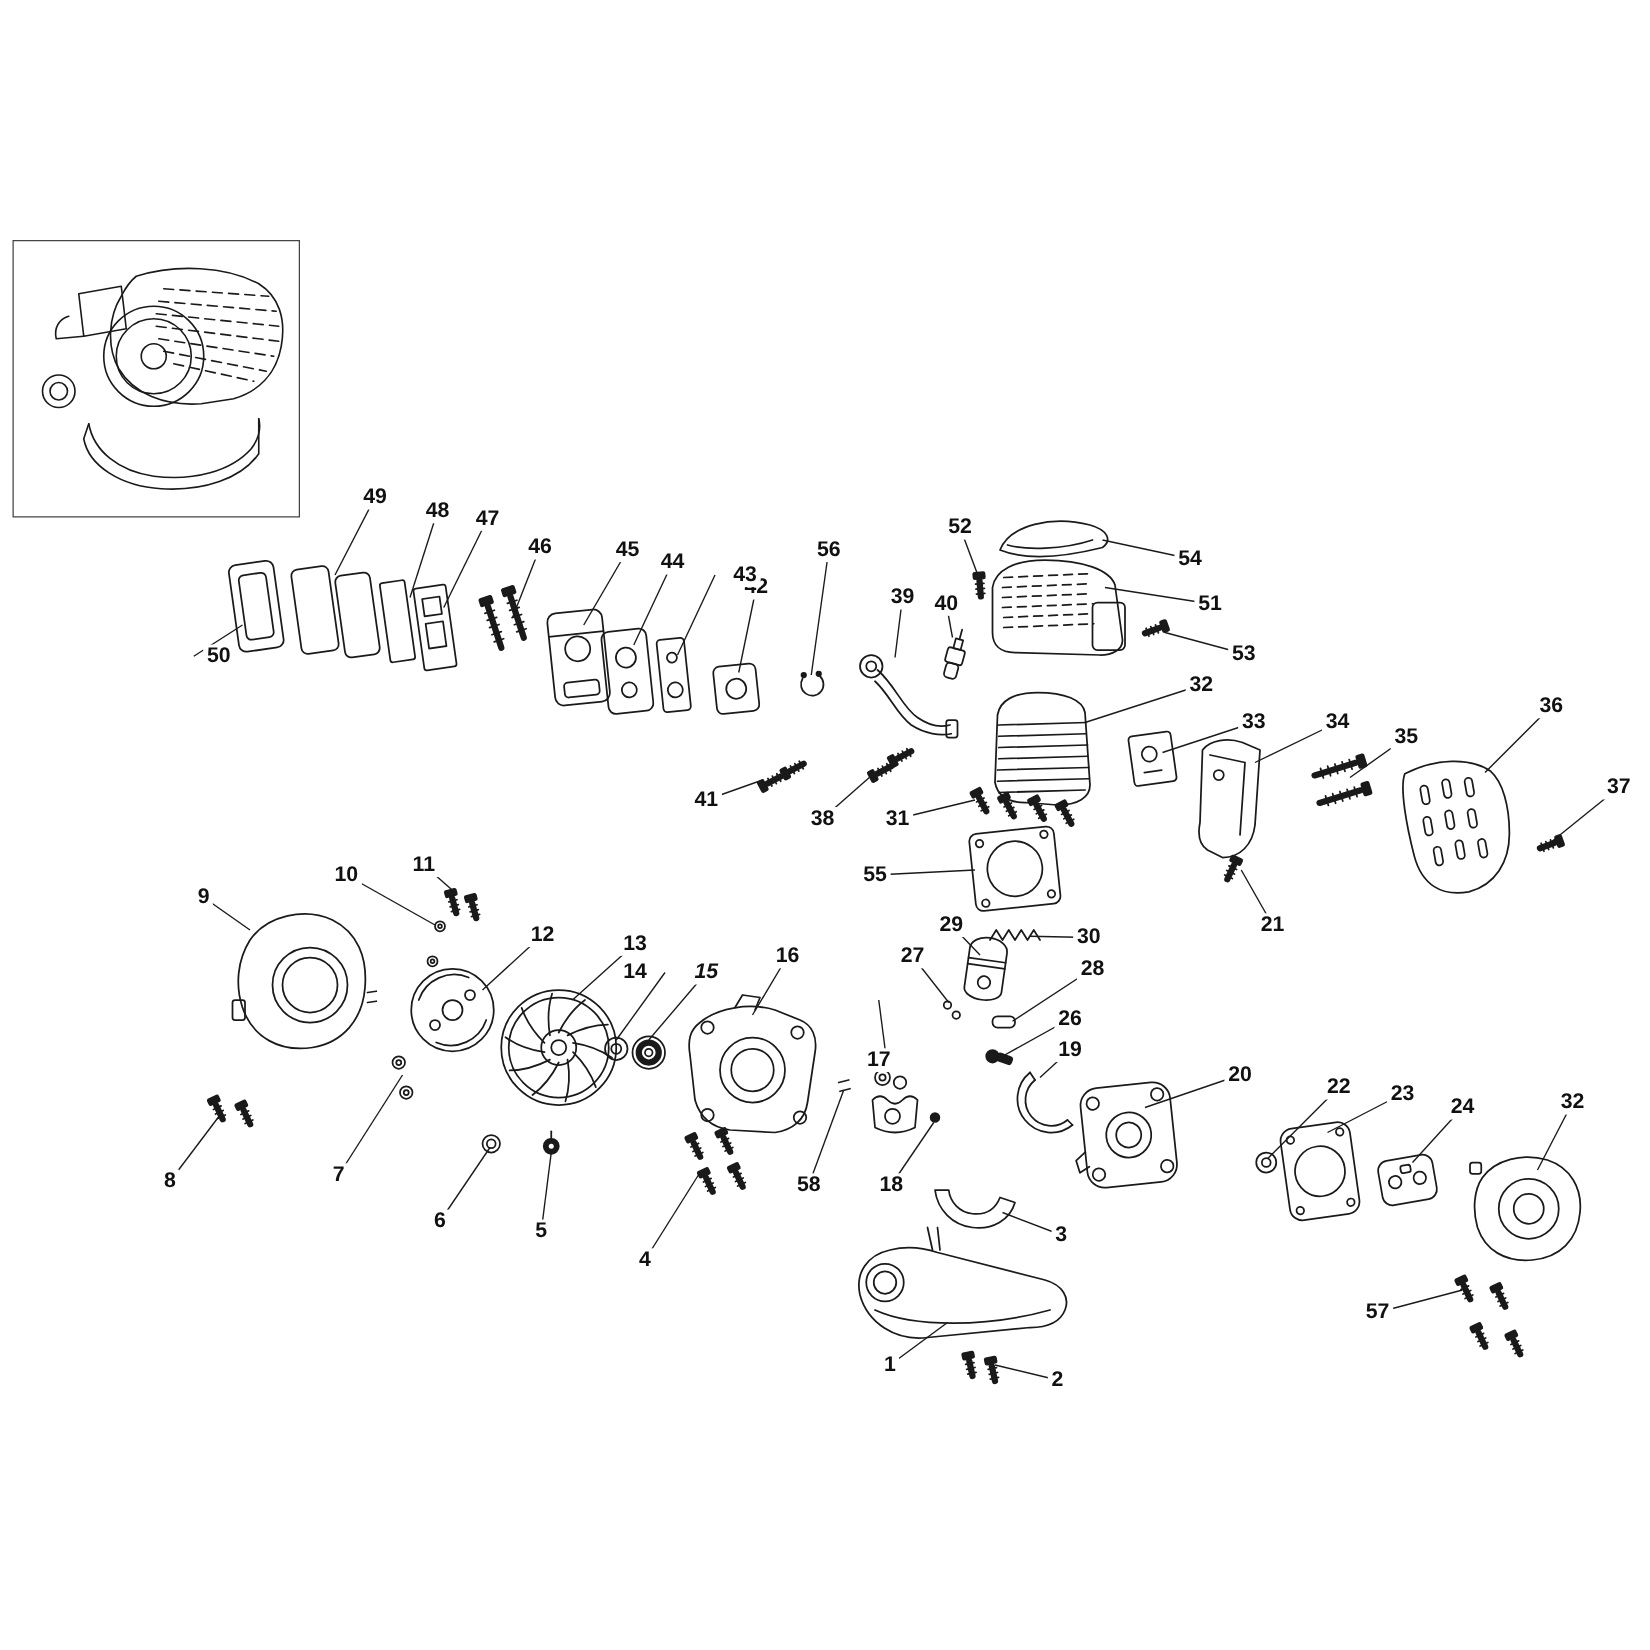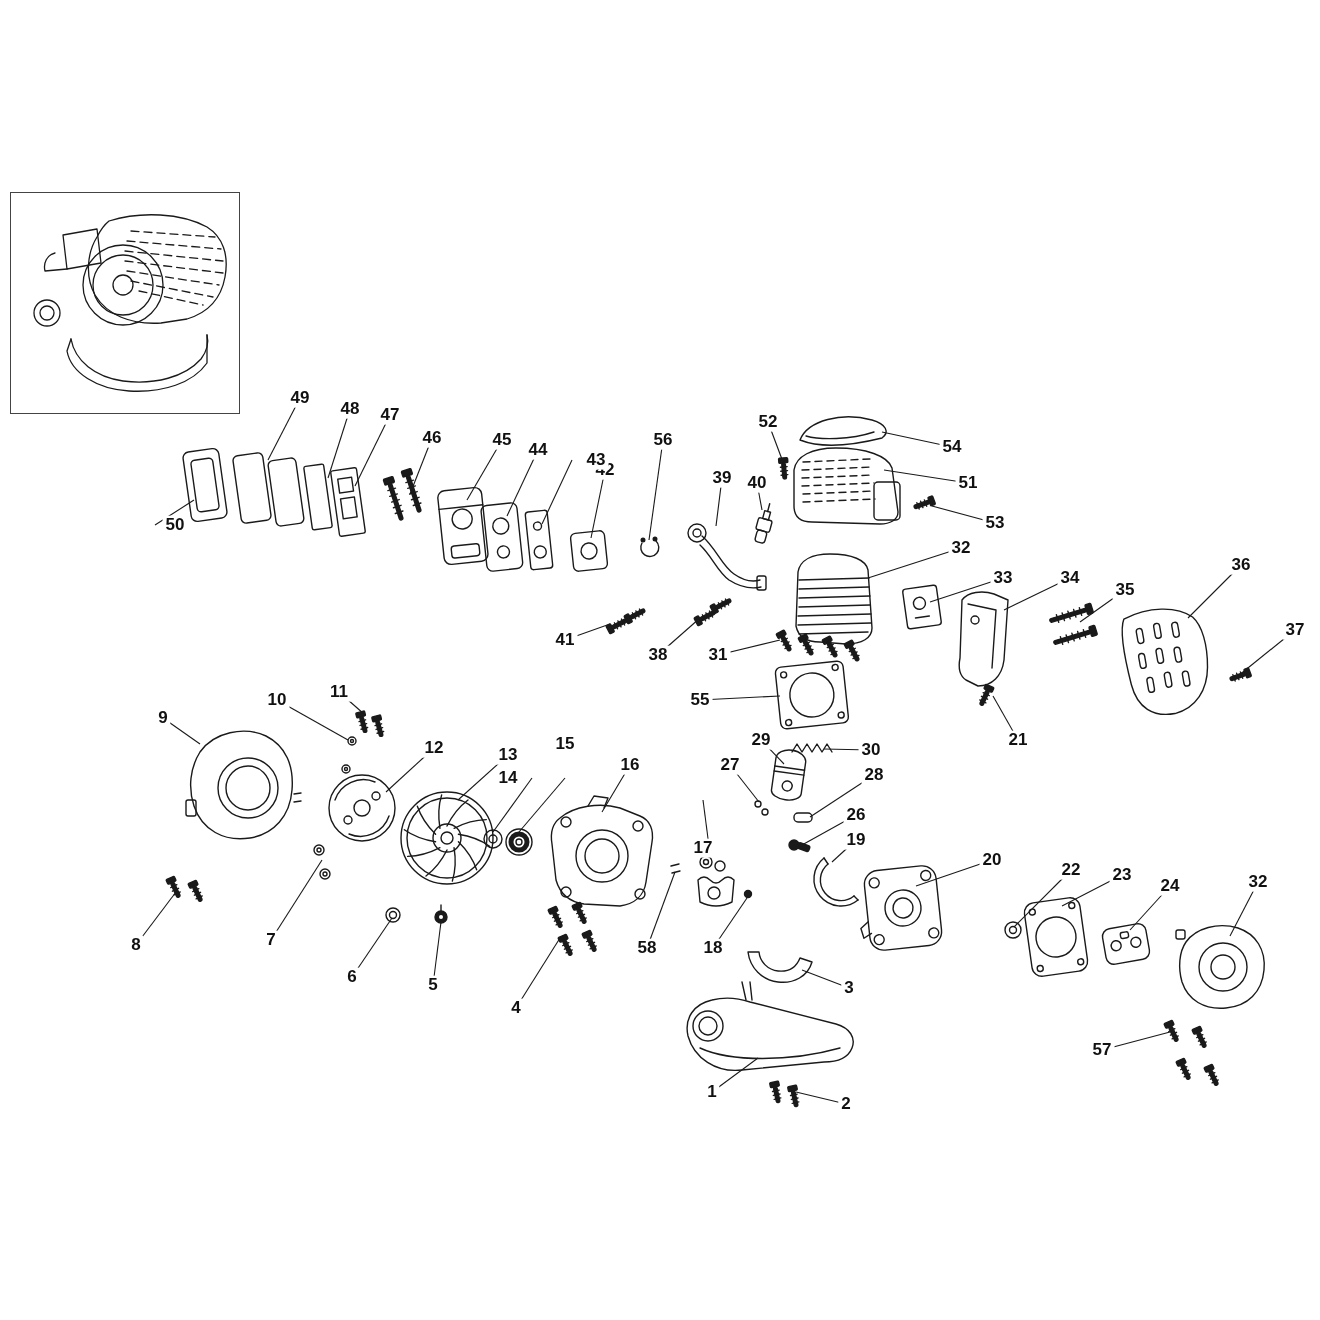--- a/index.html
+++ b/index.html
@@ -465,21 +465,21 @@
       <div class="callout" style="left: 433px; top: 985px;">5</div>
       <div class="callout" style="left: 352px; top: 977px;">6</div>
       <div class="callout" style="left: 271px; top: 940px;">7</div>
       <div class="callout" style="left: 136px; top: 945px;">8</div>
       <div class="callout" style="left: 163px; top: 718px;">9</div>
       <div class="callout" style="left: 277px; top: 700px;">10</div>
       <div class="callout" style="left: 339px; top: 692px;">11</div>
       <div class="callout" style="left: 434px; top: 748px;">12</div>
       <div class="callout" style="left: 508px; top: 755px;">13</div>
       <div class="callout" style="left: 508px; top: 778px;">14</div>
-      <div class="callout" style="left: 565px; top: 744px;">15</div>
+      <div class="callout" style="left: 565px; top: 778px; font-style: italic;">15</div>
       <div class="callout" style="left: 630px; top: 765px;">16</div>
       <div class="callout" style="left: 703px; top: 800px; margin-top: 48px;">17</div>
       <div class="callout" style="left: 713px; top: 948px;">18</div>
       <div class="callout" style="left: 856px; top: 840px;">19</div>
       <div class="callout" style="left: 992px; top: 860px;">20</div>
       <div class="callout" style="left: 1018px; top: 740px;">21</div>
       <div class="callout" style="left: 1071px; top: 870px;">22</div>
       <div class="callout" style="left: 1122px; top: 875px;">23</div>
       <div class="callout" style="left: 1170px; top: 886px;">24</div>
       <div class="callout" style="left: 1258px; top: 882px;">32</div>

